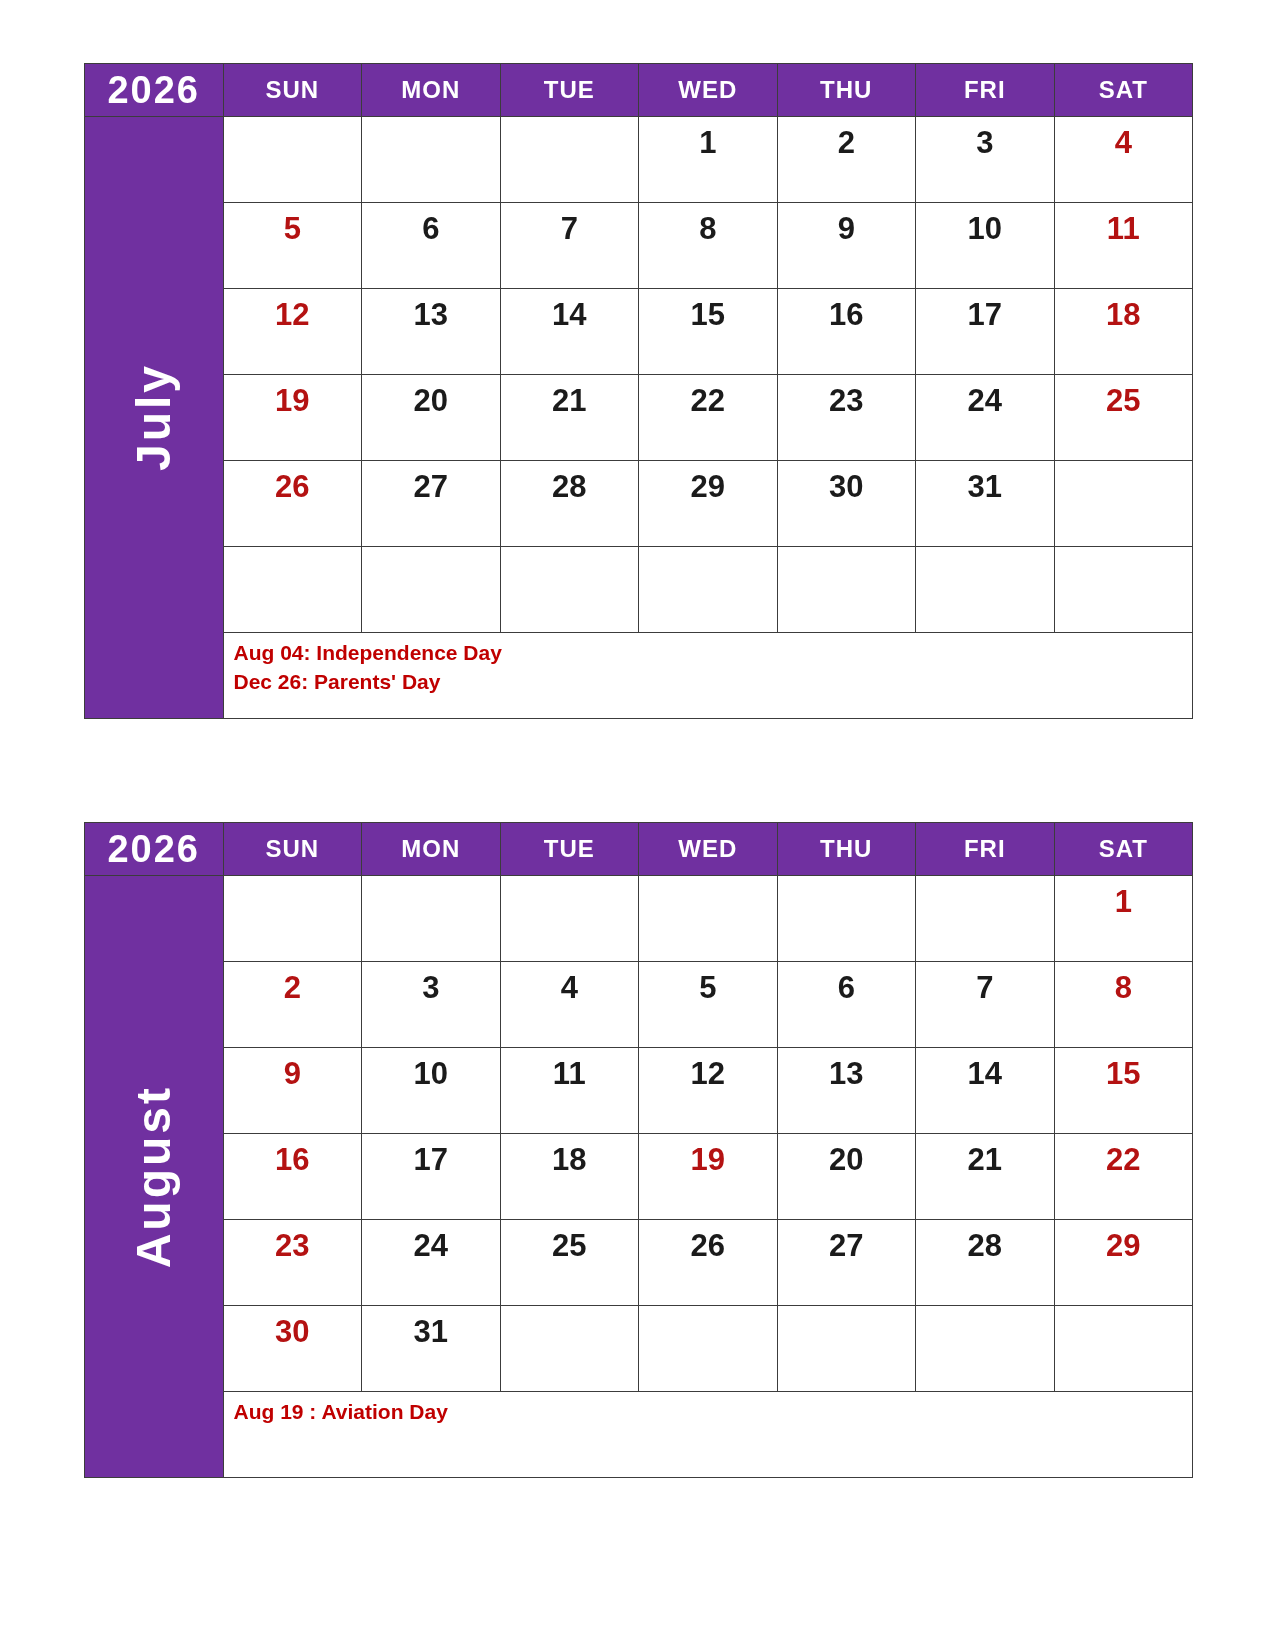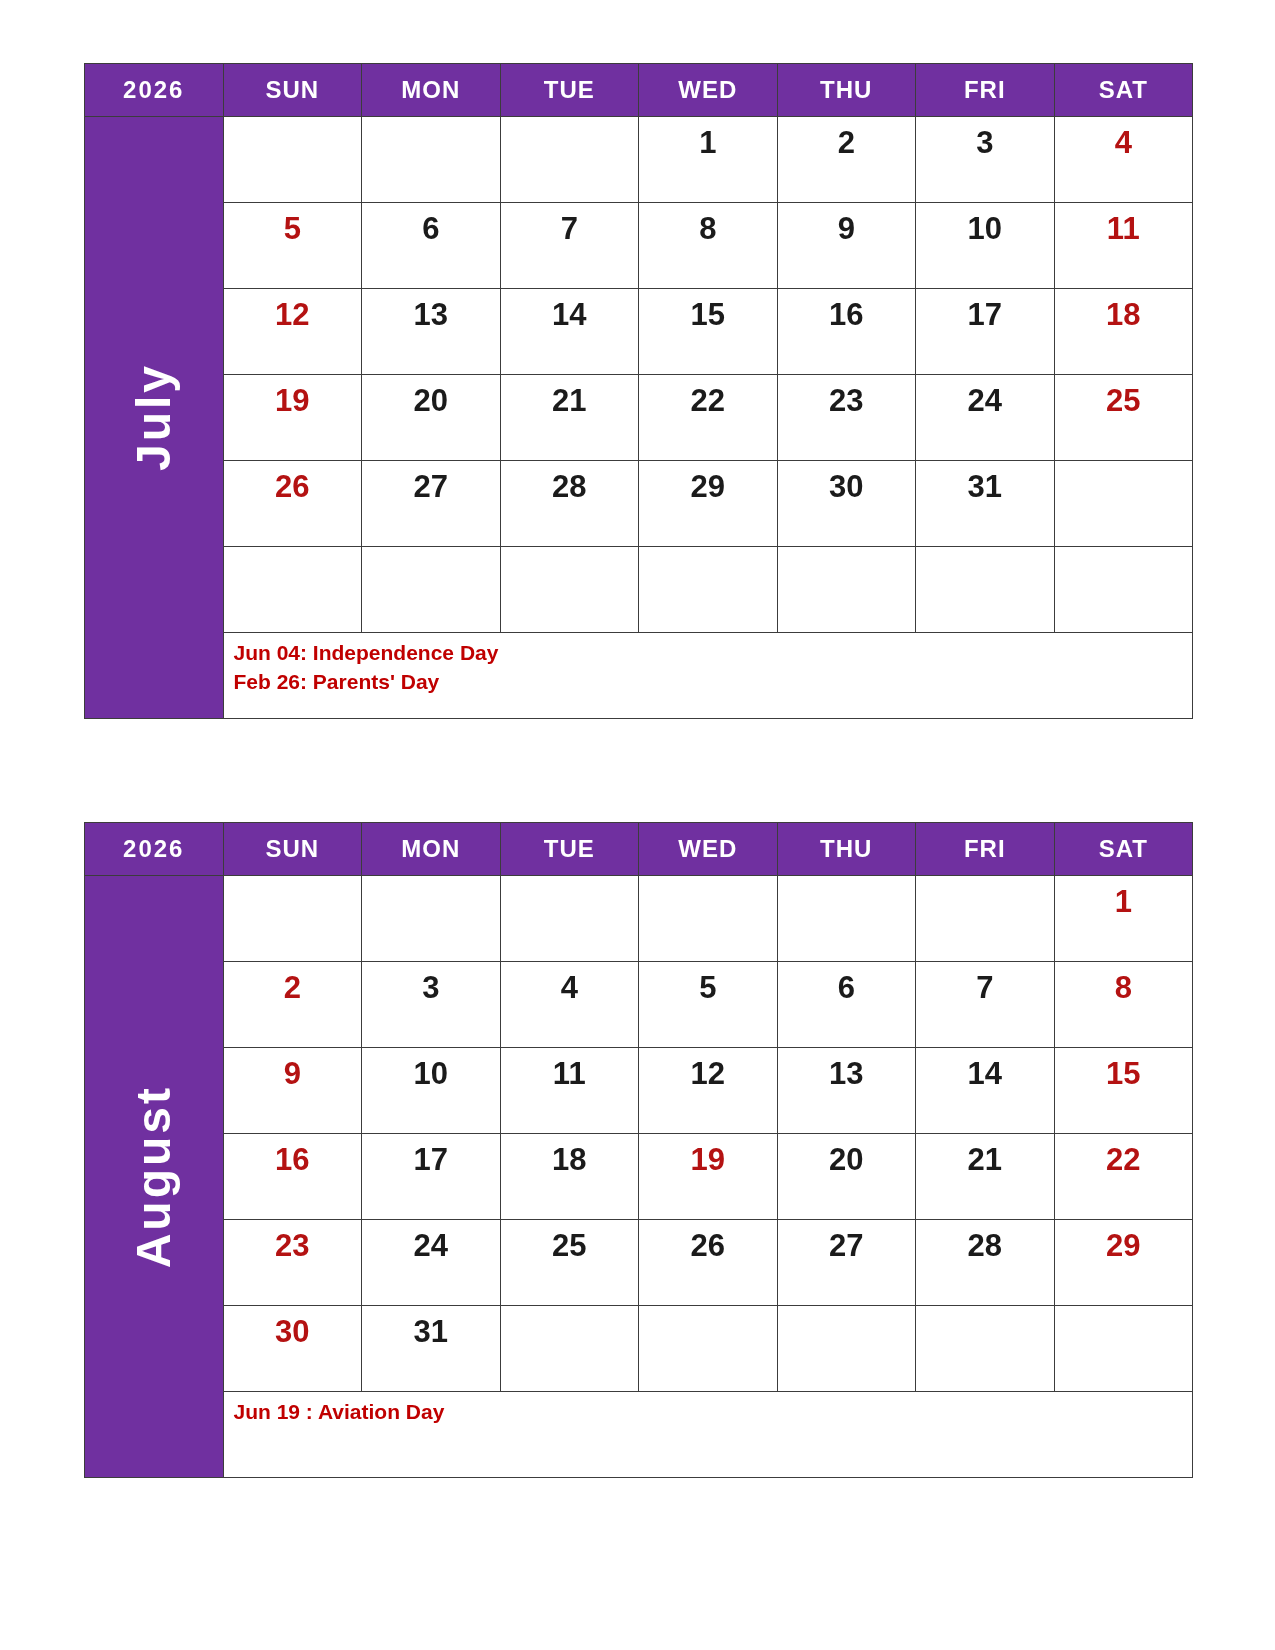--- a/index.html
+++ b/index.html
@@ -14,21 +14,21 @@
     grid-template-rows: 53px repeat(6, 86px) 86px;
     border-top:1px solid var(--border); border-left:1px solid var(--border);
     box-sizing:content-box;
   }
   .cal > div { box-sizing:border-box; border-right:1px solid var(--border); border-bottom:1px solid var(--border); }
   .hcell {
     background:var(--purple); color:#ffffff; font-weight:bold;
     display:flex; align-items:center; justify-content:center;
     font-size:24px; letter-spacing:1px;
   }
-  .year { font-size:24px; letter-spacing:2px; }
+  .year { font-size:38px; letter-spacing:2px; }
   .mcell {
     grid-column:1; grid-row:2 / 9; background:var(--purple);
     display:flex; align-items:center; justify-content:center;
   }
   .mtext {
     writing-mode:vertical-rl; transform:rotate(180deg);
     color:#ffffff; font-size:48px; font-weight:bold; letter-spacing:3px;
     white-space:nowrap;
   }
   .dcell {
@@ -61,22 +61,22 @@
     <div class="hcell">MON</div>
     <div class="hcell">TUE</div>
     <div class="hcell">WED</div>
     <div class="hcell">THU</div>
     <div class="hcell">FRI</div>
     <div class="hcell">SAT</div>
     <div class="mcell">
       <span class="mtext">July</span>
     </div>
     <div class="holcell">
-      <div>Jun 04: Independence Day</div>
-      <div>Feb 26:  Parents' Day</div>
+      <div>Aug 04: Independence Day</div>
+      <div>Dec 26:  Parents' Day</div>
     </div>
   <div class="dcell" style="grid-area: 2 / 2;"></div>
       <div class="dcell" style="grid-area: 2 / 3;"></div>
       <div class="dcell" style="grid-area: 2 / 4;"></div>
       <div class="dcell" style="grid-area: 2 / 5;">1</div>
       <div class="dcell" style="grid-area: 2 / 6;">2</div>
       <div class="dcell" style="grid-area: 2 / 7;">3</div>
       <div class="dcell red" style="grid-area: 2 / 8;">4</div>
       <div class="dcell red" style="grid-area: 3 / 2;">5</div>
       <div class="dcell" style="grid-area: 3 / 3;">6</div>
@@ -121,21 +121,21 @@
     <div class="hcell">MON</div>
     <div class="hcell">TUE</div>
     <div class="hcell">WED</div>
     <div class="hcell">THU</div>
     <div class="hcell">FRI</div>
     <div class="hcell">SAT</div>
     <div class="mcell">
       <span class="mtext">August</span>
     </div>
     <div class="holcell">
-      <div>Jun 19 : Aviation Day</div>
+      <div>Aug 19 : Aviation Day</div>
     </div>
   <div class="dcell" style="grid-area: 2 / 2;"></div>
       <div class="dcell" style="grid-area: 2 / 3;"></div>
       <div class="dcell" style="grid-area: 2 / 4;"></div>
       <div class="dcell" style="grid-area: 2 / 5;"></div>
       <div class="dcell" style="grid-area: 2 / 6;"></div>
       <div class="dcell" style="grid-area: 2 / 7;"></div>
       <div class="dcell red" style="grid-area: 2 / 8;">1</div>
       <div class="dcell red" style="grid-area: 3 / 2;">2</div>
       <div class="dcell" style="grid-area: 3 / 3;">3</div>

